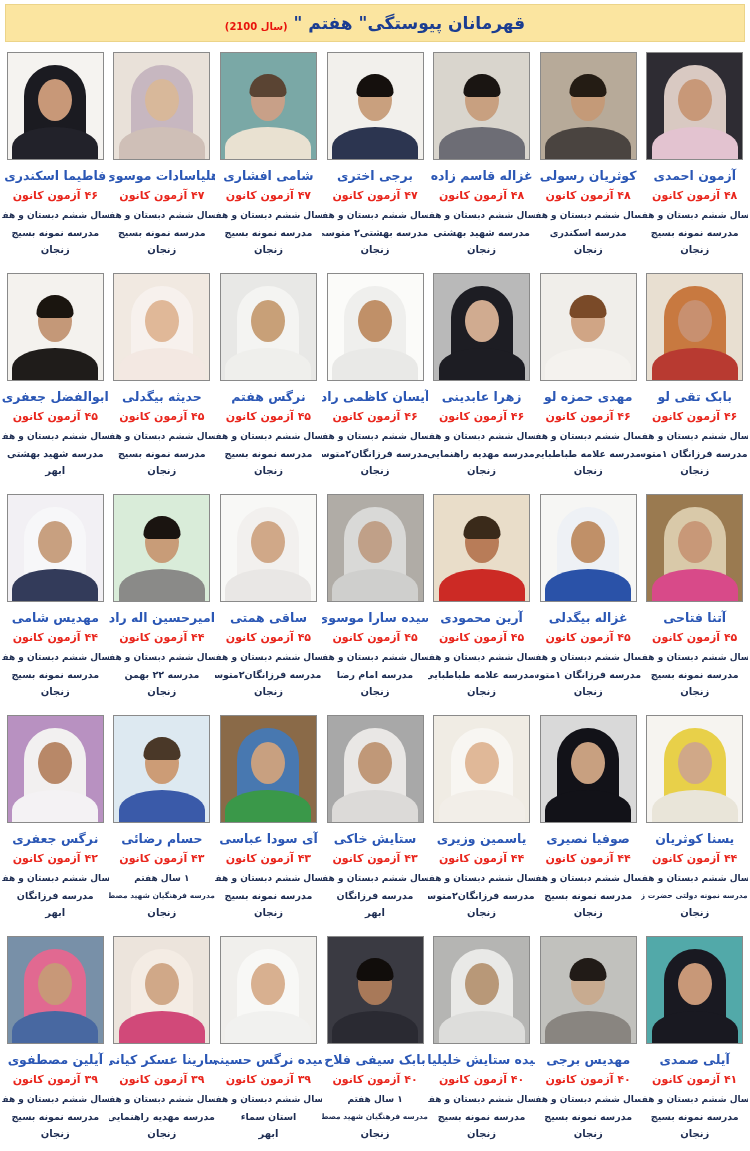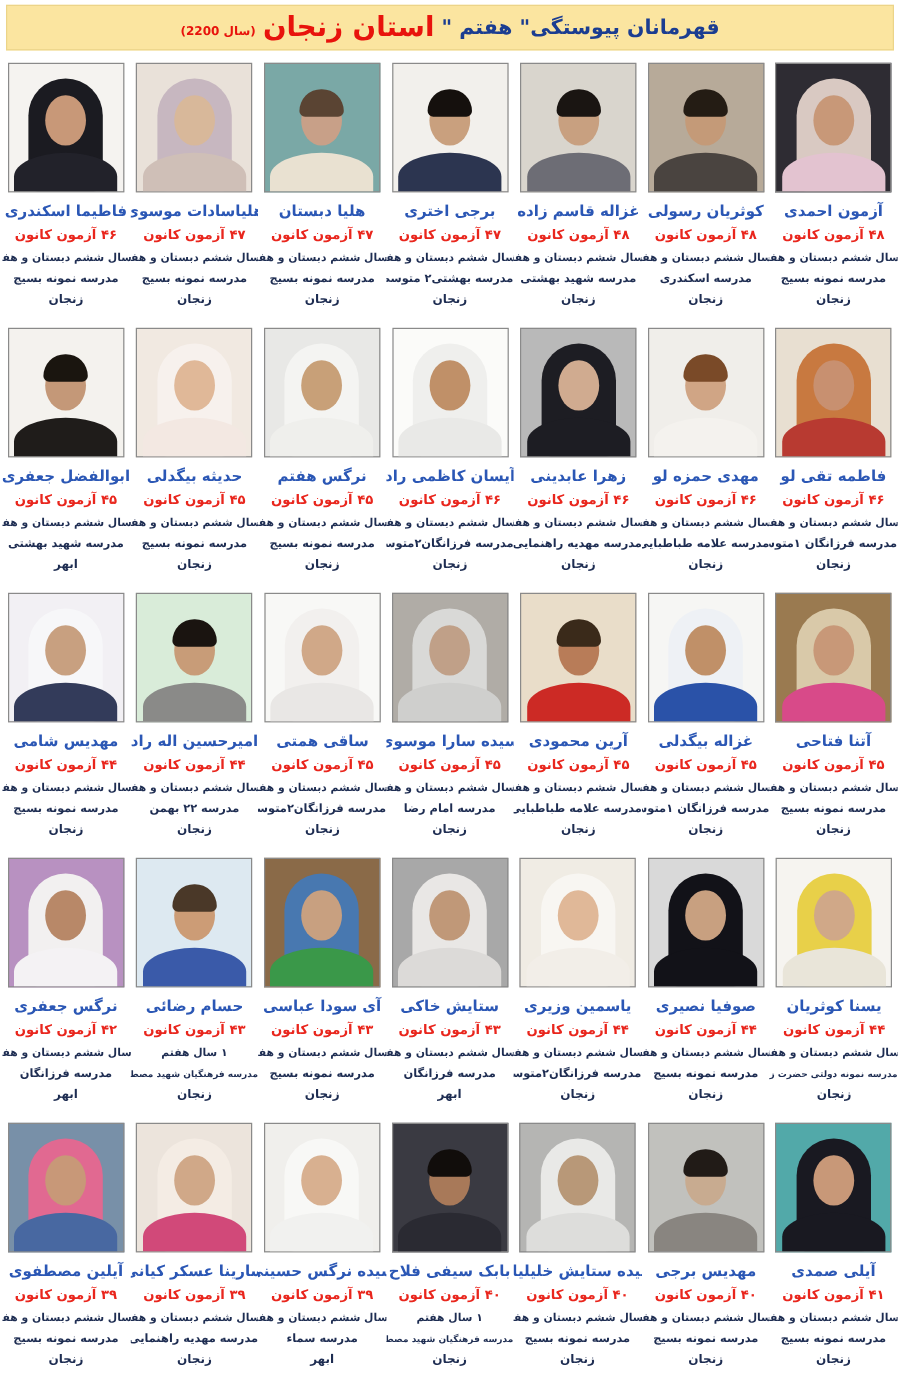--- a/index.html
+++ b/index.html
@@ -69,22 +69,21 @@
   .years  { margin-top:5px;  font-size:9px;    font-weight:bold; color:#1e2d52; white-space:nowrap; line-height:13px; }
   .school { margin-top:4px;  font-size:9.5px;  font-weight:bold; color:#1e2d52; white-space:nowrap; line-height:13px; max-width:106px; }
   .school.small { font-size:7.5px; }
   .city   { margin-top:4px;  font-size:10px;   font-weight:bold; color:#1e2d52; white-space:nowrap; line-height:13px; }
 </style>
 </head>
 <body>
 
 <div class="header">
   <span class="t-blue">قهرمانان پیوستگی" هفتم "</span>
-  <span class="t-red">استان زنجان</span>
-  <span class="t-year">(سال 2200)</span>
+  <span class="t-year">(سال 2100)</span>
 </div>
 
 <div class="grid">
   <div class="card">
     <div class="photo" style="background: rgb(46, 44, 51);">
       <div class="ph-scarf" style="background: rgb(217, 201, 194);"></div>
       <div class="ph-body" style="background: rgb(227, 195, 208);"></div>
       <div class="ph-head" style="background: rgb(200, 152, 120);"></div>
 
     </div>
@@ -137,21 +136,21 @@
     <div class="city">زنجان</div>
   </div>
 
   <div class="card">
     <div class="photo" style="background: rgb(122, 168, 166);">
 
       <div class="ph-body" style="background: rgb(233, 225, 209);"></div>
       <div class="ph-head" style="background: rgb(200, 160, 136);"></div>
       <div class="ph-hair" style="background: rgb(90, 68, 51);"></div>
     </div>
-    <div class="name">هلیا دبستان</div>
+    <div class="name">شامی افشاری</div>
     <div class="exams">۴۷ آزمون کانون</div>
     <div class="years">۲ سال ششم دبستان و هفتم</div>
     <div class="school">مدرسه نمونه بسیج</div>
     <div class="city">زنجان</div>
   </div>
 
   <div class="card">
     <div class="photo" style="background: rgb(233, 225, 217);">
       <div class="ph-scarf" style="background: rgb(199, 183, 192);"></div>
       <div class="ph-body" style="background: rgb(207, 191, 183);"></div>
@@ -179,21 +178,21 @@
     <div class="city">زنجان</div>
   </div>
 
   <div class="card">
     <div class="photo" style="background: rgb(232, 223, 209);">
       <div class="ph-scarf" style="background: rgb(200, 121, 64);"></div>
       <div class="ph-body" style="background: rgb(184, 58, 49);"></div>
       <div class="ph-head" style="background: rgb(200, 144, 112);"></div>
 
     </div>
-    <div class="name">فاطمه تقی لو</div>
+    <div class="name">بابک تقی لو</div>
     <div class="exams">۴۶ آزمون کانون</div>
     <div class="years">۲ سال ششم دبستان و هفتم</div>
     <div class="school">مدرسه فرزانگان ۱متوسطه۱</div>
     <div class="city">زنجان</div>
   </div>
 
   <div class="card">
     <div class="photo" style="background: rgb(240, 238, 234);">
 
       <div class="ph-body" style="background: rgb(244, 242, 238);"></div>
@@ -532,21 +531,21 @@
   <div class="card">
     <div class="photo" style="background: rgb(240, 239, 236);">
       <div class="ph-scarf" style="background: rgb(248, 248, 246);"></div>
       <div class="ph-body" style="background: rgb(241, 241, 239);"></div>
       <div class="ph-head" style="background: rgb(216, 176, 144);"></div>
 
     </div>
     <div class="name">سیده نرگس حسینی</div>
     <div class="exams">۳۹ آزمون کانون</div>
     <div class="years">۲ سال ششم دبستان و هفتم</div>
-    <div class="school">مدرسه سماء</div>
+    <div class="school">استان سماء</div>
     <div class="city">ابهر</div>
   </div>
 
   <div class="card">
     <div class="photo" style="background: rgb(236, 228, 220);">
       <div class="ph-scarf" style="background: rgb(244, 236, 228);"></div>
       <div class="ph-body" style="background: rgb(209, 73, 121);"></div>
       <div class="ph-head" style="background: rgb(208, 168, 136);"></div>
 
     </div>

